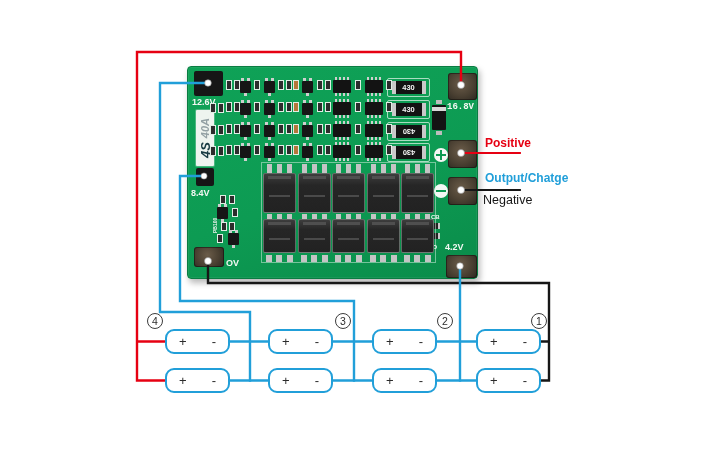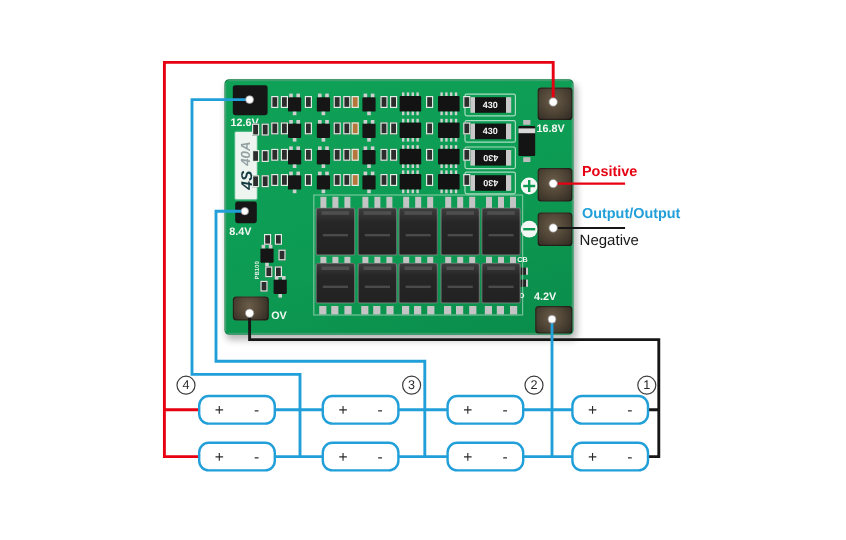--- a/index.html
+++ b/index.html
@@ -104,21 +104,21 @@
 
     <div class="pad-dark" style="left:8px;top:101px;width:18px;height:18px;"></div>
     <div class="silk" style="left:3px;top:121px;">8.4V</div>
 
     <div class="silk-vert" style="left:24px;top:146px;height:20px;">PB100</div>
 
     <div class="pad-knurl" style="left:6px;top:180px;width:30px;height:20px;"></div>
     <div class="silk" style="left:38px;top:191px;">OV</div>
 
     <div class="pad-knurl" style="left:260px;top:6px;width:29px;height:27px;"></div>
-    <div class="silk" style="left:259px;top:35px;">16.8V</div>
+    <div class="silk" style="left:259px;top:35px;font-family:Liberation Mono, monospace;">16.8V</div>
 
     <div class="sym" style="left:246px;top:81px;">
         <span class="hb"></span>
         <span class="vb"></span>
       </div>
     <div class="pad-knurl" style="left:260px;top:73px;width:29px;height:28px;"></div>
 
     <div class="sym" style="left:246px;top:117px;">
         <span class="hb"></span>
       </div>
@@ -499,15 +499,15 @@
   <div class="cell r2 c2">
       <span>+</span>
       <span>-</span>
     </div>
   <div class="cell r2 c1">
       <span>+</span>
       <span>-</span>
     </div>
 
   <div class="lab pos">Positive</div>
-  <div class="lab out">Output/Output</div>
+  <div class="lab out">Output/Chatge</div>
   <div class="lab neg">Negative</div>
 </div>
 
 </body></html>

